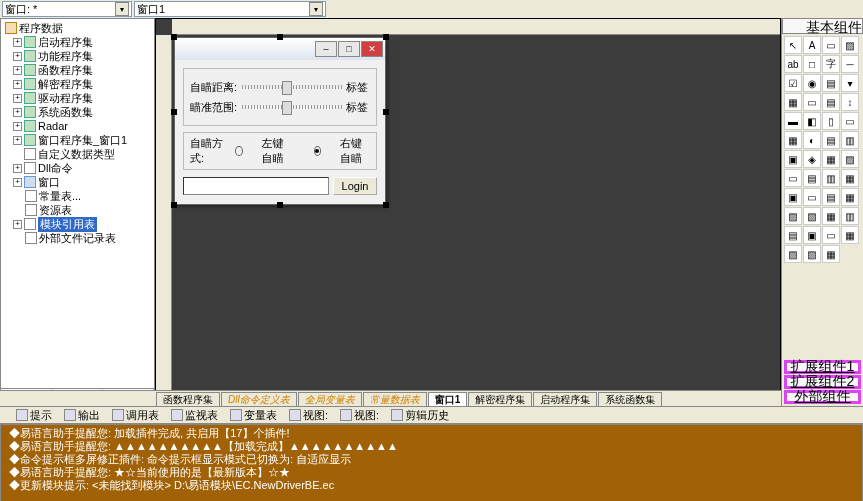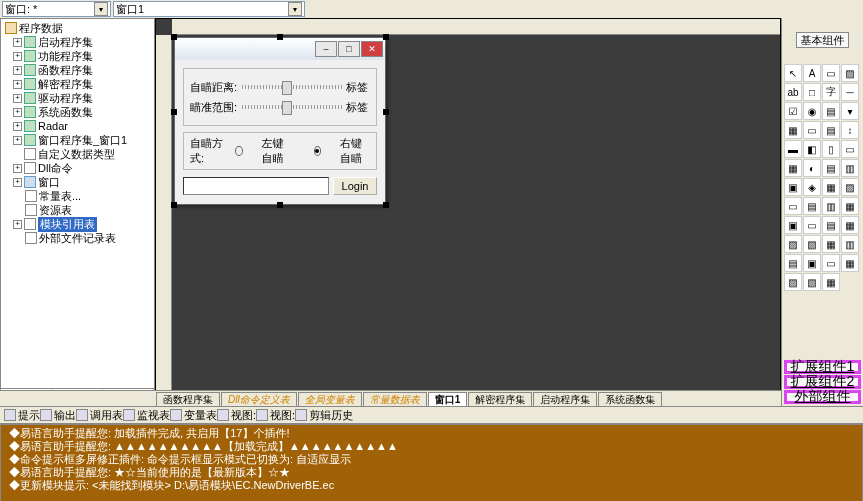--- a/index.html
+++ b/index.html
@@ -46,46 +46,46 @@
 .slider::after { content:""; position:absolute; top:-4px; left:40%; width:8px; height:12px; background:#ddd; border:1px solid #888; }
 .row .tag { width:24px; font-size:11px; }
 .radio { display:flex; align-items:center; gap:19px; font-size:11px; }
 .radio .dot { width:10px; height:10px; border:1px solid #666; border-radius:50%; display:inline-flex; align-items:center; justify-content:center; }
 .radio.checked .dot::after { content:""; width:4px; height:4px; background:#000; border-radius:50%; }
 .txtbox { flex:1; height:18px; border:1px inset #888; background:#fff; }
 .loginbtn { width:44px; height:18px; border:1px outset #fff; background:#ece9d8; font-size:11px; }
 
 
 .rightpanel { width:82px; background:#ece9d8; border-left:1px solid #888; display:flex; flex-direction:column; }
-.rp-title { height:16px; text-align:center; font-size:11px; border:1px solid #888; background:#f8f8f8; margin:14px; }
+.rp-title { height:16px; text-align:right; font-size:14px; border:1px solid #888; background:#f8f8f8; margin:0; }
 .toolgrid { flex:1; padding:2px; display:grid; grid-template-columns:repeat(4,18px); grid-auto-rows:18px; gap:1px; align-content:start; }
 .tool { width:18px; height:18px; border:1px solid #ccc; background:#fff; display:flex; align-items:center; justify-content:center; font-size:10px; overflow:hidden; }
 .rp-tabs { padding:2px; display:flex; flex-direction:column; gap:1px; }
 .rp-tab { height:14px; border:3px solid #d946ef; background:#f8f8f8; font-size:14px; display:flex; align-items:center; justify-content:center;text-decoration:underline; }
 
 
 .doctabs { height:16px; background:#ece9d8; border-top:1px solid #888; display:flex; align-items:end; padding-left:156px; gap:1px; }
 .doctab { height:14px; padding:0 6px; border:1px solid #888; border-bottom:none; background:#ece9d8; font-size:10px; display:flex; align-items:center; }
 .doctab.orange { color:#d08000;font-style:italic; }
 .doctab.active { background:#fff; font-weight:bold; }
 
 
-.toolbar2 { height:18px; background:#ece9d8; border-top:1px solid #888; border-bottom:1px solid #888; display:flex; align-items:center; padding:0 4px; gap:0; font-size:10px; }
+.toolbar2 { height:18px; background:#ece9d8; border-top:1px solid #888; border-bottom:1px solid #888; display:flex; align-items:center; padding:0 16px; gap:12px; font-size:10px; }
 .tb2-item { display:flex; align-items:center; gap:2px; }
 .tb2-ic { width:12px; height:12px; border:1px solid #888; background:#dde; }
 
 
 .console { height:88px; background:#a16207; color:#fff; font-size:11px; padding:2px 8px; overflow:hidden; line-height:13px; border:1px solid #888; font-family:"SimSun",monospace; }
 .console .ln { white-space:nowrap; }
 </style>
 </head>
 <body>
 
 <div class="topbar">
-  <div class="combo" style="width:109px">
+  <div class="combo" style="width:130px">
     <span>窗口: *</span>
     <span class="arrow">▾</span>
   </div>
   <div class="combo" style="width:192px">
     <span>窗口1</span>
     <span class="arrow">▾</span>
   </div>
 </div>
 
 <div class="main">

